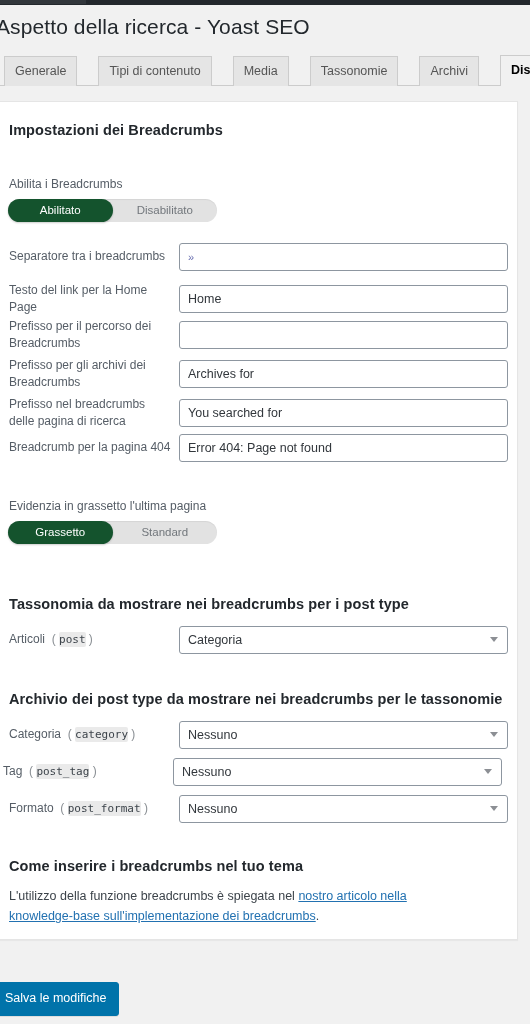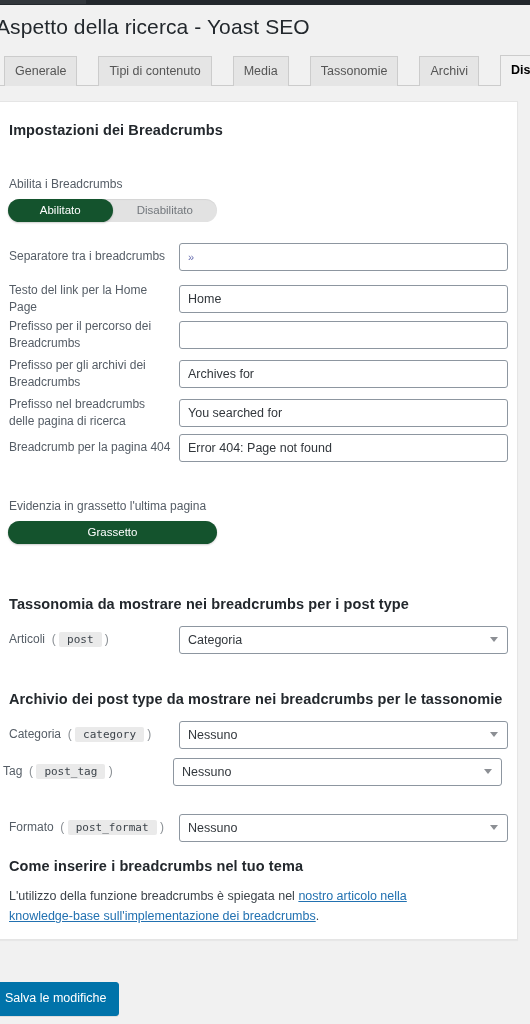--- a/index.html
+++ b/index.html
@@ -179,21 +179,21 @@
     border-right: 4.5px solid transparent;
     border-top: 5px solid #8c8f94;
     pointer-events: none;
   }
 
   code.code {
     font-family: "DejaVu Sans Mono", monospace;
     font-size: 11px;
     background: #eaeaea;
     color: #3c434a;
-    padding: 1px 8px;
+    padding: 1px 0;
     border-radius: 2px;
   }
   .paren { color: #8a8f94; }
 
   .body-text {
     font-size: 12.5px;
     color: #3c434a;
     line-height: 1.62;
     max-width: 434px;
   }
@@ -292,20 +292,21 @@
         <div class="rlabel">Breadcrumb per la pagina 404</div>
         <div class="rfield">
           <input class="txt" type="text" value="Error 404: Page not found" style="">
         </div>
       </div>
 
       <div class="lbl abs" style="top:396px; left:9px;">Evidenzia in grassetto l'ultima pagina</div>
 
       <div class="toggle abs" style="top:419px; left:8px;">
         <div class="toggle-opt on">Grassetto</div>
+        <div class="toggle-opt">Standard</div>
       </div>
 
       <h2 class="section-title abs" style="top:494px; left:9px;">Tassonomia da mostrare nei breadcrumbs per i post type</h2>
 
       <div class="row abs" style="top:524px; left:9px; width:500px;">
         <div class="rlabel">
           <span>Articoli</span>
           <span class="paren">&nbsp;(&nbsp;</span><code class="code">post</code><span class="paren">&nbsp;)</span>
         </div>
         <div class="rfield">
@@ -343,21 +344,21 @@
         <div class="rfield">
           <div class="selwrap">
             <select class="sel">
               <option>Nessuno</option>
             </select>
             <div class="selarrow"></div>
           </div>
         </div>
       </div>
 
-      <div class="row abs" style="top:712px; left:9px; width:500px;justify-content:center;">
+      <div class="row abs" style="top:693px; left:9px; width:500px;justify-content:center;">
         <div class="rlabel">
           <span>Formato</span>
           <span class="paren">&nbsp;(&nbsp;</span><code class="code">post_format</code><span class="paren">&nbsp;)</span>
         </div>
         <div class="rfield">
           <div class="selwrap">
             <select class="sel">
               <option>Nessuno</option>
             </select>
             <div class="selarrow"></div>

